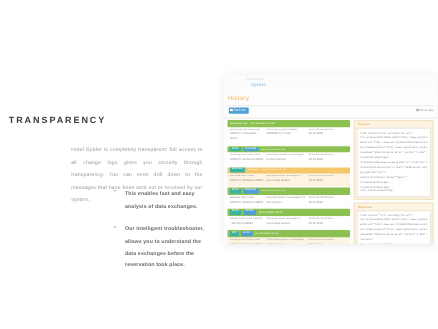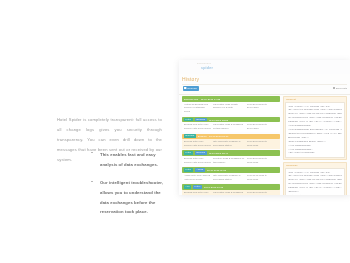--- a/index.html
+++ b/index.html
@@ -281,20 +281,21 @@
     color: #7e7e86;
     white-space: nowrap;
     overflow: hidden;
     letter-spacing: -0.02px;
   }
 </style>
 </head>
 <body>
 
 <div class="left-col">
+  <div class="section-title">TRANSPARENCY</div>
   <div class="intro-paragraph">Hotel Spider is completely transparent: full access to all change logs gives you security through transparency. You can even drill down to the messages that have been sent out or received by our system.</div>
   <div class="bullet-list">
     <div class="bullet-row">
       <span class="bullet-dot"></span>
       <div class="bullet-text">This enables fast and easy analysis of data exchanges.</div>
     </div>
     <div class="bullet-row">
       <span class="bullet-dot"></span>
       <div class="bullet-text">Our intelligent troubleshooter, allows you to understand the data exchanges before the reservation took place.</div>
     </div>

